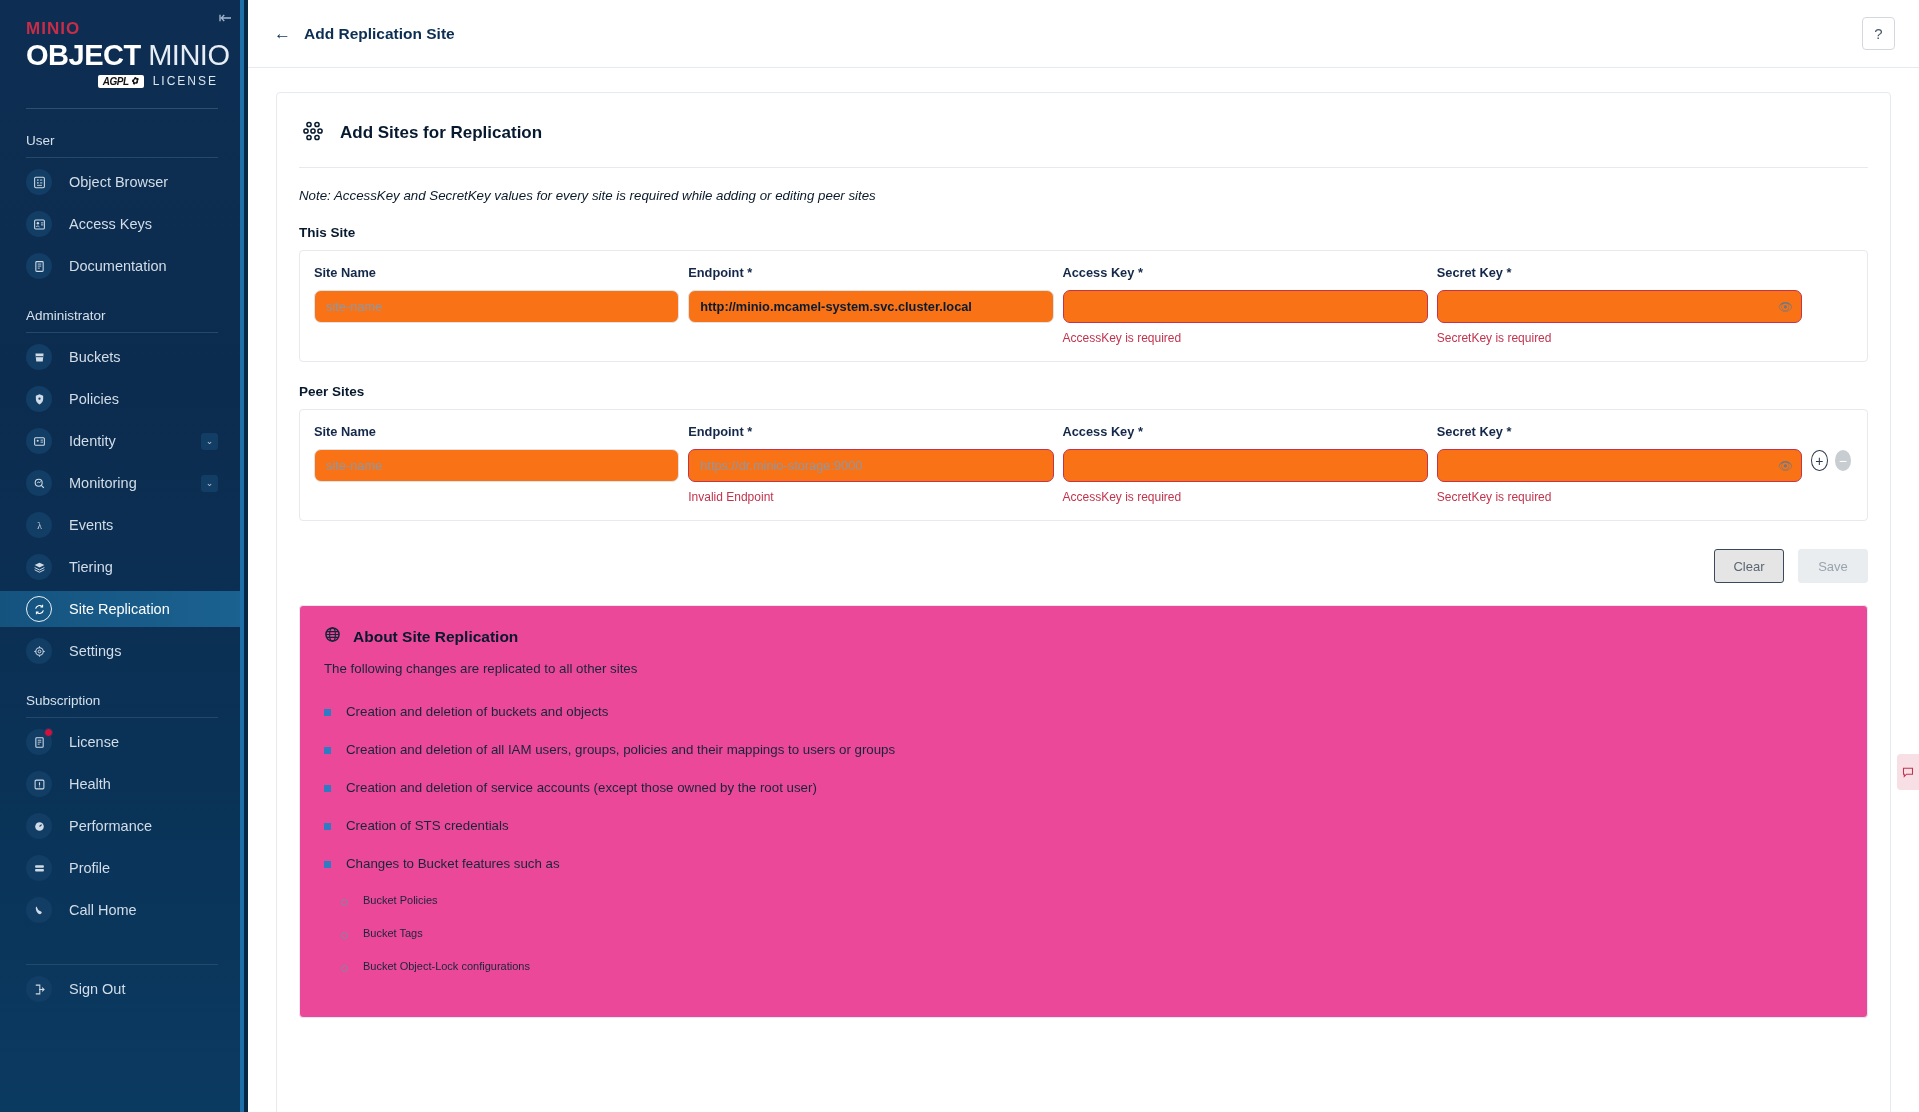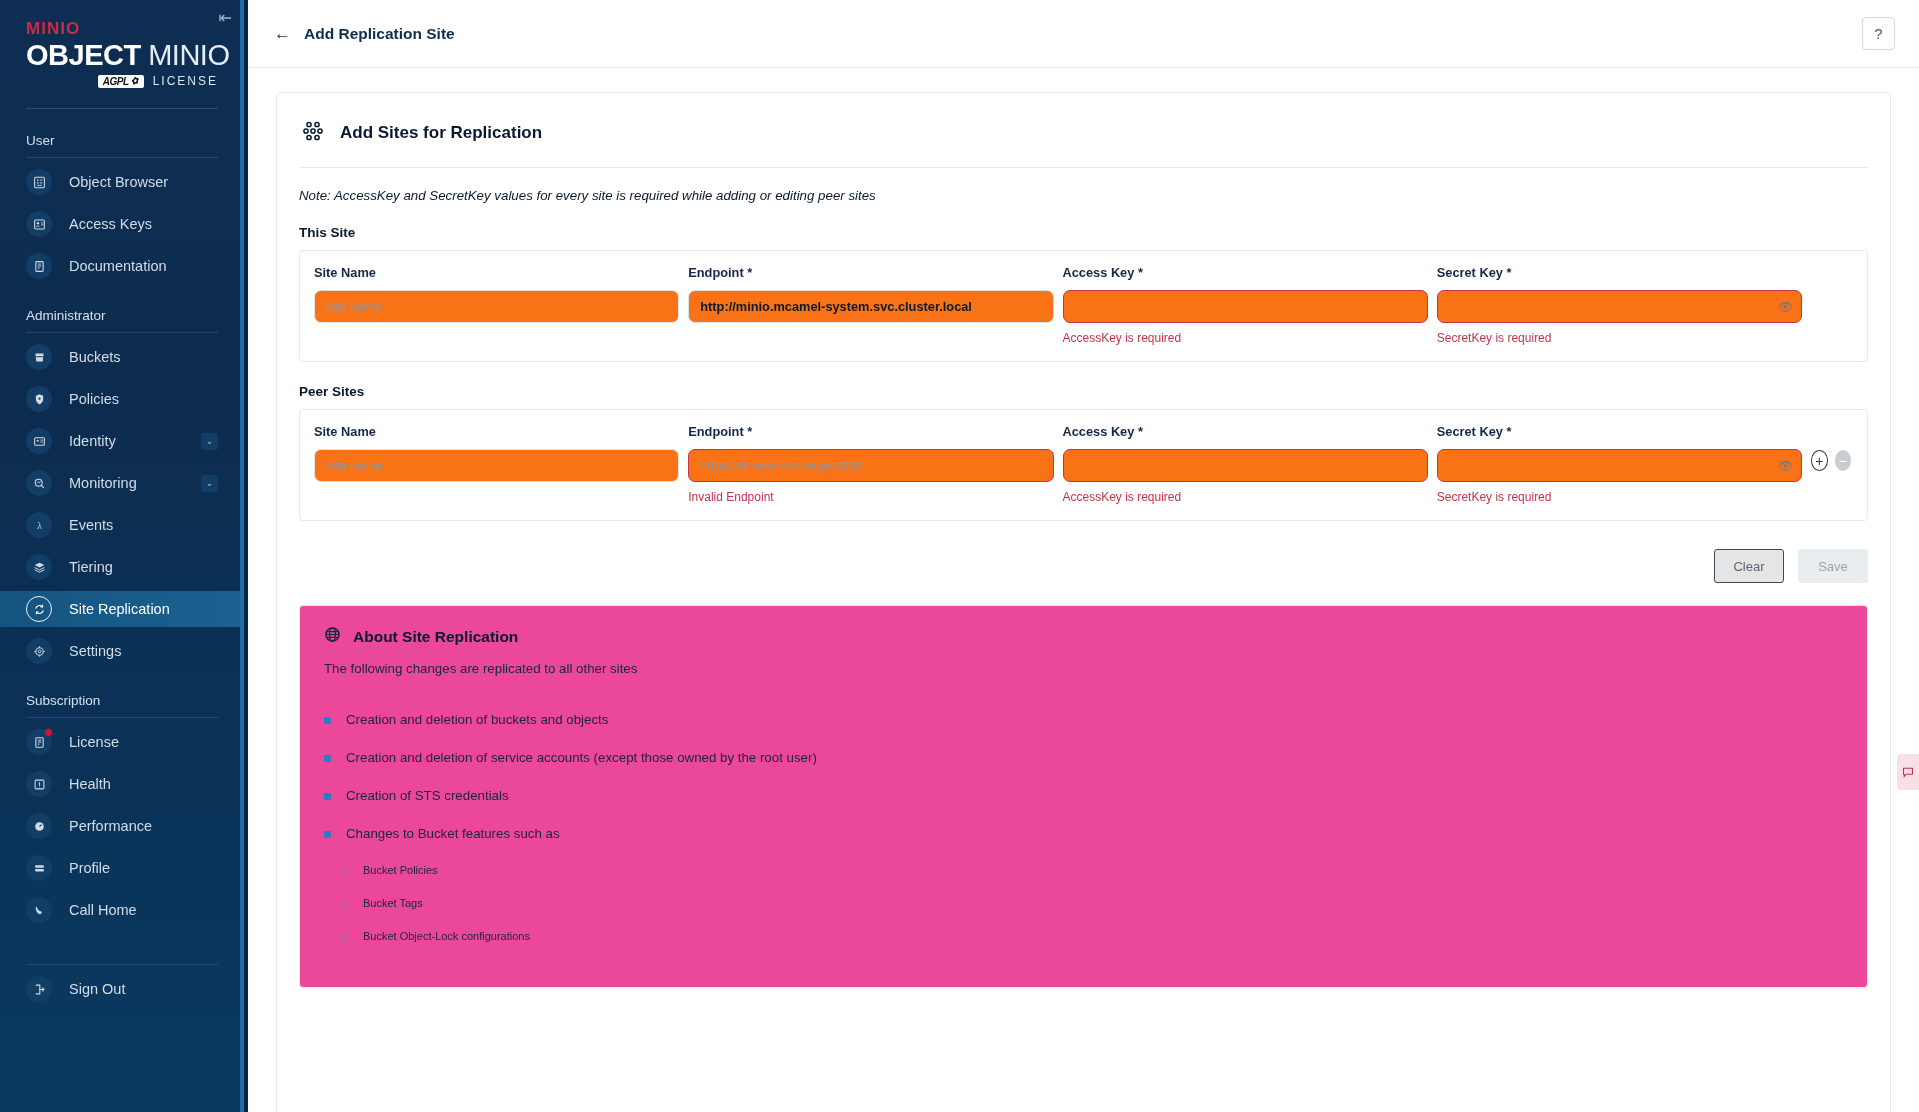--- a/index.html
+++ b/index.html
@@ -186,21 +186,21 @@
     cursor: default;
   }
 
   .about-box {
     border: 1px solid #e6e9ed; border-radius: 4px; margin-top: 22px;
     padding: 20px 24px 24px 24px; background: #ec4899;
   }
   .about-head { display: flex; align-items: center; gap: 12px; }
   .about-title { font-size: 15.5px; font-weight: 700; color: #07192e; }
   .about-sub { font-size: 13.3px; color: #16263a; margin-top: 14px; }
-  .blist { margin-top: 36px; }
+  .blist { margin-top: 28px; }
   .bitem {
     display: flex; align-items: flex-start; gap: 15px; margin-bottom: 23px;
     font-size: 13.3px; color: #16263a;
   }
   .sq {
     width: 7px; height: 7px; background: #2e7dc4; flex: 0 0 7px;
     margin-top: 5px;
   }
   .sublist { margin-left: 17px; }
   .subitem {
@@ -527,20 +527,24 @@
           <span class="about-title">About Site Replication</span>
         </div>
         <div class="about-sub">The following changes are replicated to all other sites</div>
         <div class="blist">
           <div class="bitem">
             <span class="sq"></span>
             <span>Creation and deletion of buckets and objects</span>
           </div>
           <div class="bitem">
             <span class="sq"></span>
+            <span>Creation and deletion of all IAM users, groups, policies and their mappings to users or groups</span>
+          </div>
+          <div class="bitem">
+            <span class="sq"></span>
             <span>Creation and deletion of service accounts (except those owned by the root user)</span>
           </div>
           <div class="bitem">
             <span class="sq"></span>
             <span>Creation of STS credentials</span>
           </div>
           <div class="bitem">
             <span class="sq"></span>
             <span>Changes to Bucket features such as</span>
           </div>

